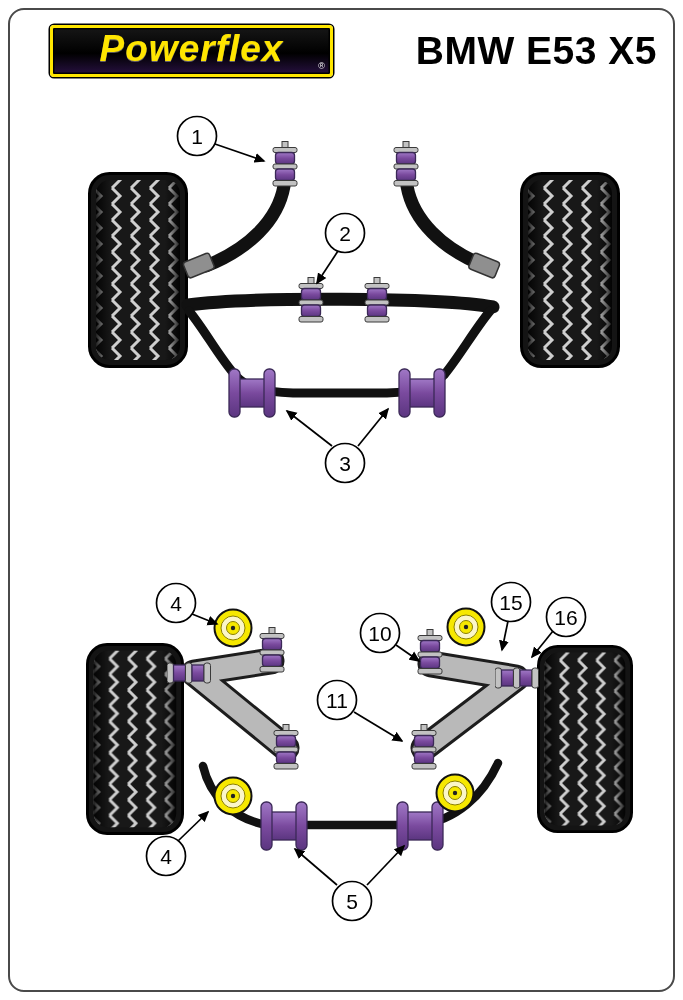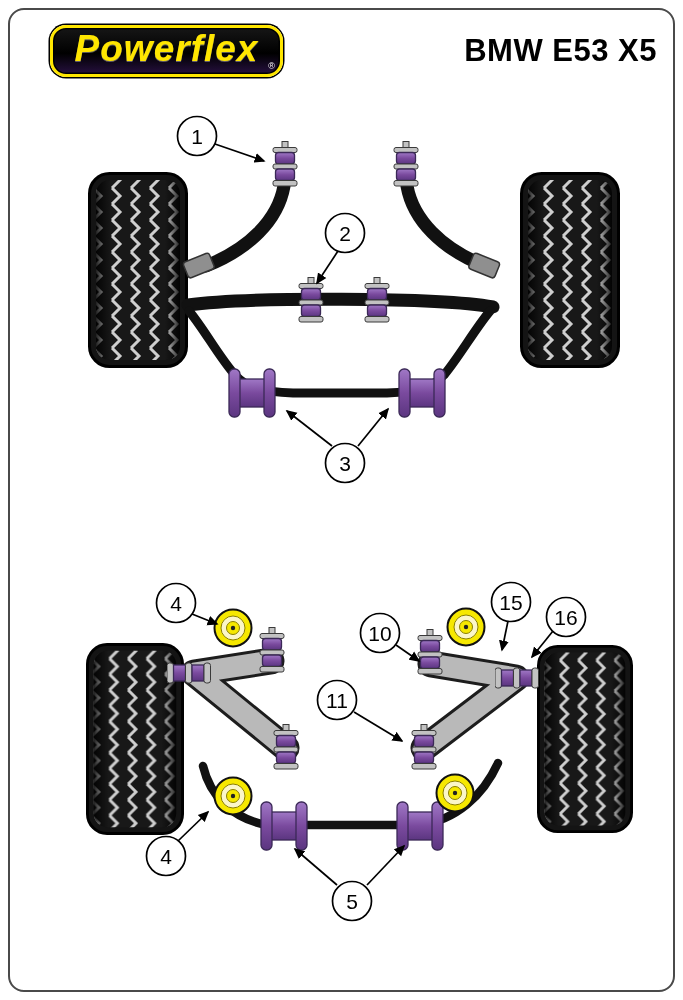--- a/index.html
+++ b/index.html
@@ -3,29 +3,29 @@
 <meta charset="utf-8">
 <style>
   * { margin:0; padding:0; box-sizing:border-box; }
   html,body { background:#ffffff; font-family:"Liberation Sans", sans-serif; }
   .page { position:relative; width:683px; height:1000px; background:#fff; overflow:hidden; }
   .page-border { position:absolute; left:8px; top:8px; right:8px; bottom:8px;
                  border:2px solid #4a4a4a; border-radius:16px; }
   .header { position:absolute; top:24px; left:50px; right:26px; height:54px;
             display:flex; justify-content:space-between; align-items:center; z-index:2; }
   .logo { position:relative; display:flex; align-items:center; justify-content:center;
-          width:233px; height:52px;
+          width:283px; height:52px;
           background:linear-gradient(180deg,#161616 0%, #000 55%, #26103f 100%);
-          border:3px solid var(--logo-yellow,#ffe600); border-radius:16px;
+          border:3px solid var(--logo-yellow,#ffe600); border-radius:4px;
           box-shadow:0 0 0 1.5px #000, inset 0 0 0 1.5px #000; }
   .logo-text { font-style:italic; font-weight:bold; font-size:37px; letter-spacing:1px;
                color:var(--logo-yellow,#ffe600); padding-bottom:4px;
                text-shadow:0 1px 0 rgba(255,255,255,0.35); }
   .logo-reg { position:absolute; right:5px; bottom:3px; font-size:9px; color:#fff; font-style:normal; }
-  .title { font-size:31px; font-weight:bold; color:#000; letter-spacing:0.5px; white-space:nowrap;margin-left:44px; }
+  .title { font-size:39px; font-weight:bold; color:#000; letter-spacing:0.5px; white-space:nowrap;margin-left:44px; }
   svg.diagram { position:absolute; left:0; top:0; }
   .callout-circle { fill:#fff; stroke:#000; stroke-width:1.7; }
   .callout-num { font-family:"Liberation Sans",sans-serif; font-size:21px; fill:#000; text-anchor:middle; }
   .arrow-line { stroke:#000; stroke-width:1.7; }
   .blackline { stroke:var(--line-black,#111); fill:none; }
   .stop-p1 { stop-color:var(--accent-purple-light,#a078c6); }
   .stop-p2 { stop-color:var(--accent-purple,#7a4a9e); }
   .stop-p3 { stop-color:var(--accent-purple-dark,#5b3580); }
   .arm-outline { stroke:#1d1d1d; stroke-width:27; fill:none; stroke-linecap:round; stroke-linejoin:round; }
   .arm-fill { stroke:var(--arm-gray,#b9b9b9); stroke-width:21; fill:none; stroke-linecap:round; stroke-linejoin:round; }

